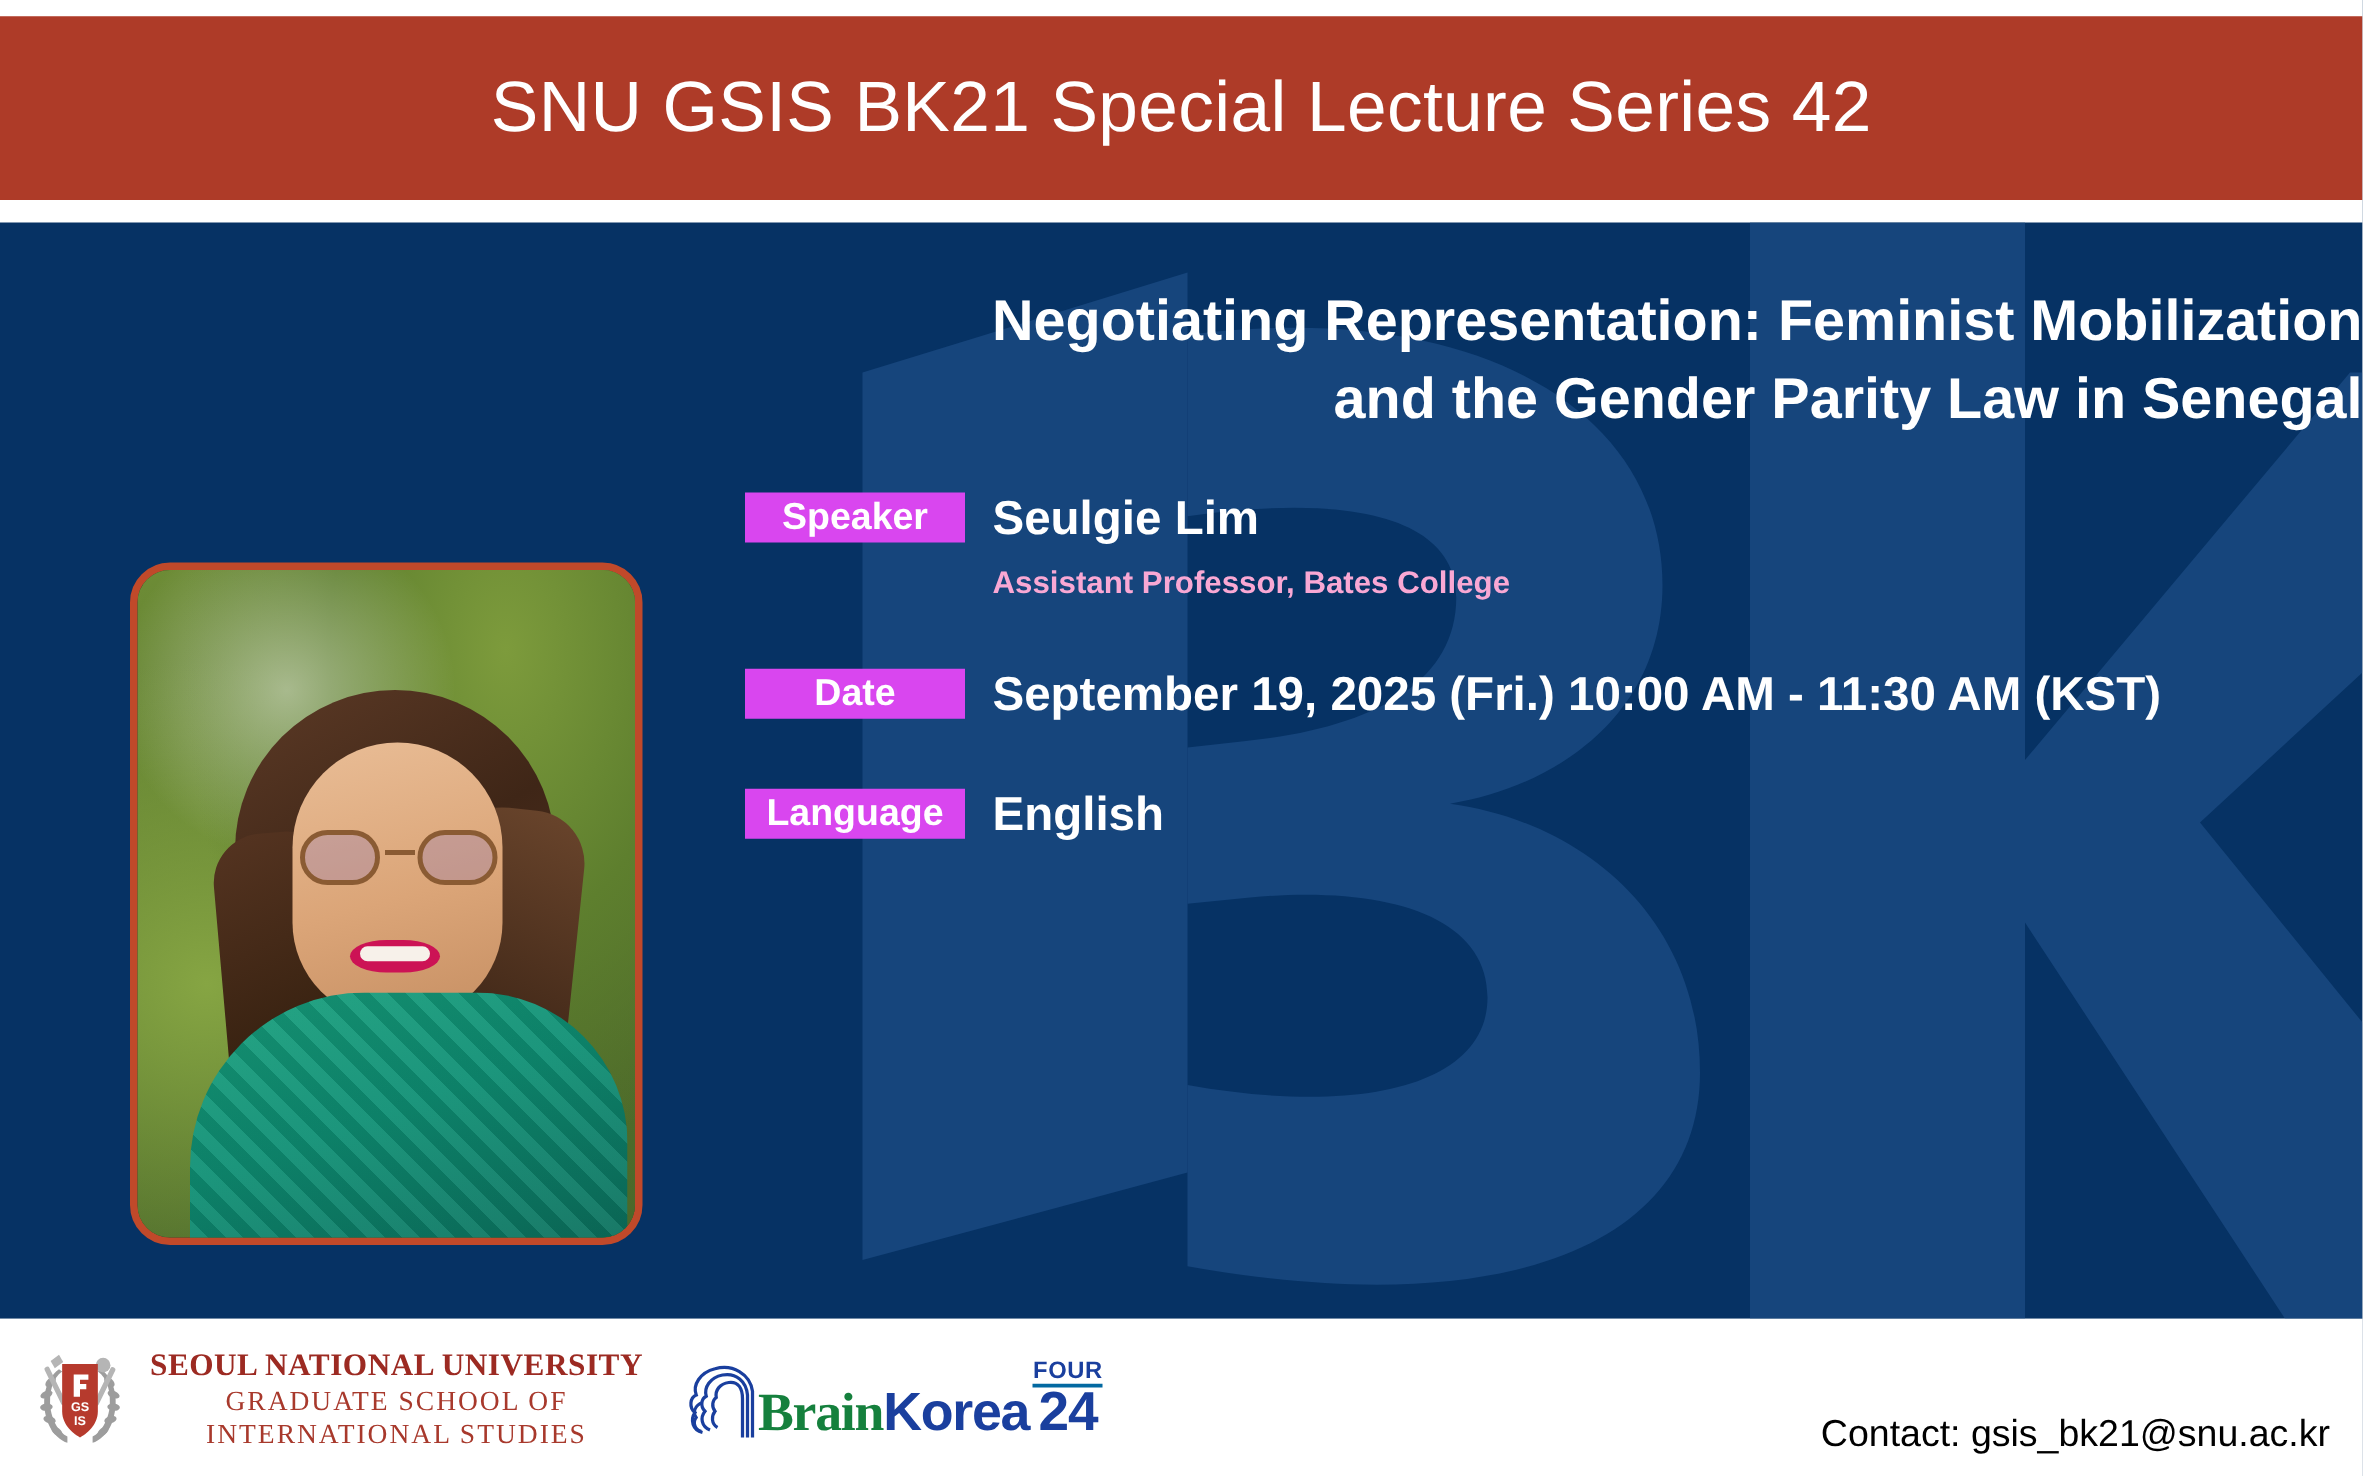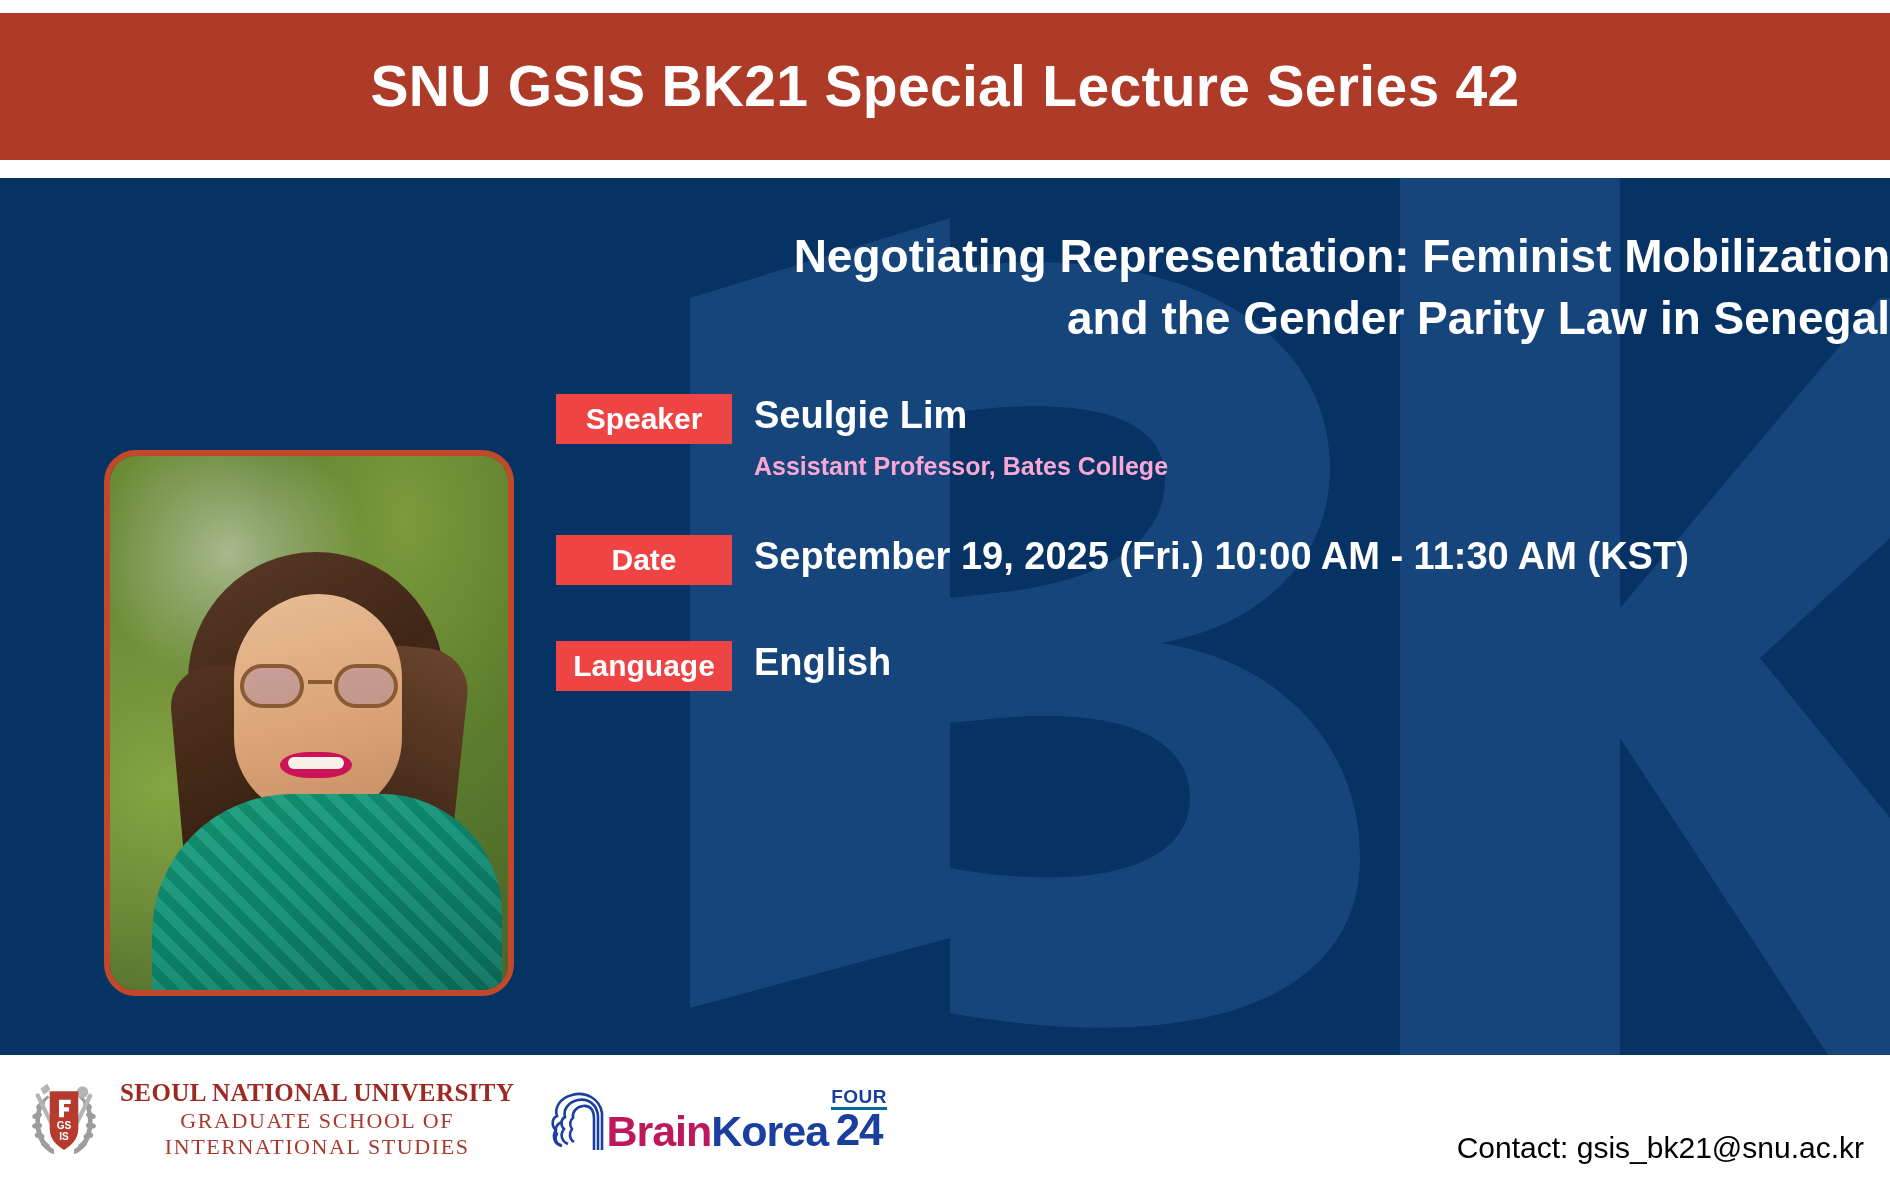--- a/index.html
+++ b/index.html
@@ -28,21 +28,21 @@
     width: 1890px;
     height: 147px;
     background: #ae3b28;
     display: flex;
     align-items: center;
     justify-content: center;
   }
   .banner-title {
     color: #ffffff;
     font-size: 57px;
-    font-weight: bold;
+    font-weight: normal;
     letter-spacing: 0.3px;
     line-height: 1;
     text-align: right;
     white-space: nowrap;
   }
 
   
   .body-panel {
     position: absolute;
     left: 0;
@@ -220,29 +220,30 @@
     z-index: 3;
   }
   .info-row {
     position: relative;
     display: flex;
     align-items: flex-start;
   }
   .chip {
     flex: 0 0 auto;
     width: 176px;
-    height: 50px;
-    background: #ef4444;
+    height: 40px;
+    background: #d946ef;
     color: #ffffff;
     font-size: 30px;
     font-weight: bold;
     display: flex;
     align-items: center;
     justify-content: center;
     line-height: 1;
+    margin-left: 40px;
   }
   .row-values { margin-left: 22px; }
   .row-main {
     color: #ffffff;
     font-size: 38px;
     font-weight: bold;
     line-height: 1;
     white-space: nowrap;
     margin-top: 2px;
   }
@@ -298,21 +299,21 @@
   
   .bk-logo { display: flex; align-items: flex-end; }
   .bk-head { width: 62px; height: 66px; }
   .bk-word {
     font-size: 43px;
     font-weight: bold;
     letter-spacing: -1px;
     line-height: 0.95;
     margin-left: -4px;
   }
-  .bk-brain { color: #be185d; }
+  .bk-brain { color: #15803d; font-family: Liberation Serif, serif; }
   .bk-korea { color: #1a3f9e; }
   .bk-21wrap { margin-left: 3px; text-align: center; line-height: 1; }
   .bk-four {
     color: #1a3f9e;
     font-size: 19px;
     font-weight: bold;
     letter-spacing: 0.5px;
     border-bottom: 3px solid #0369a1;
     padding-bottom: 1px;
     display: block;

